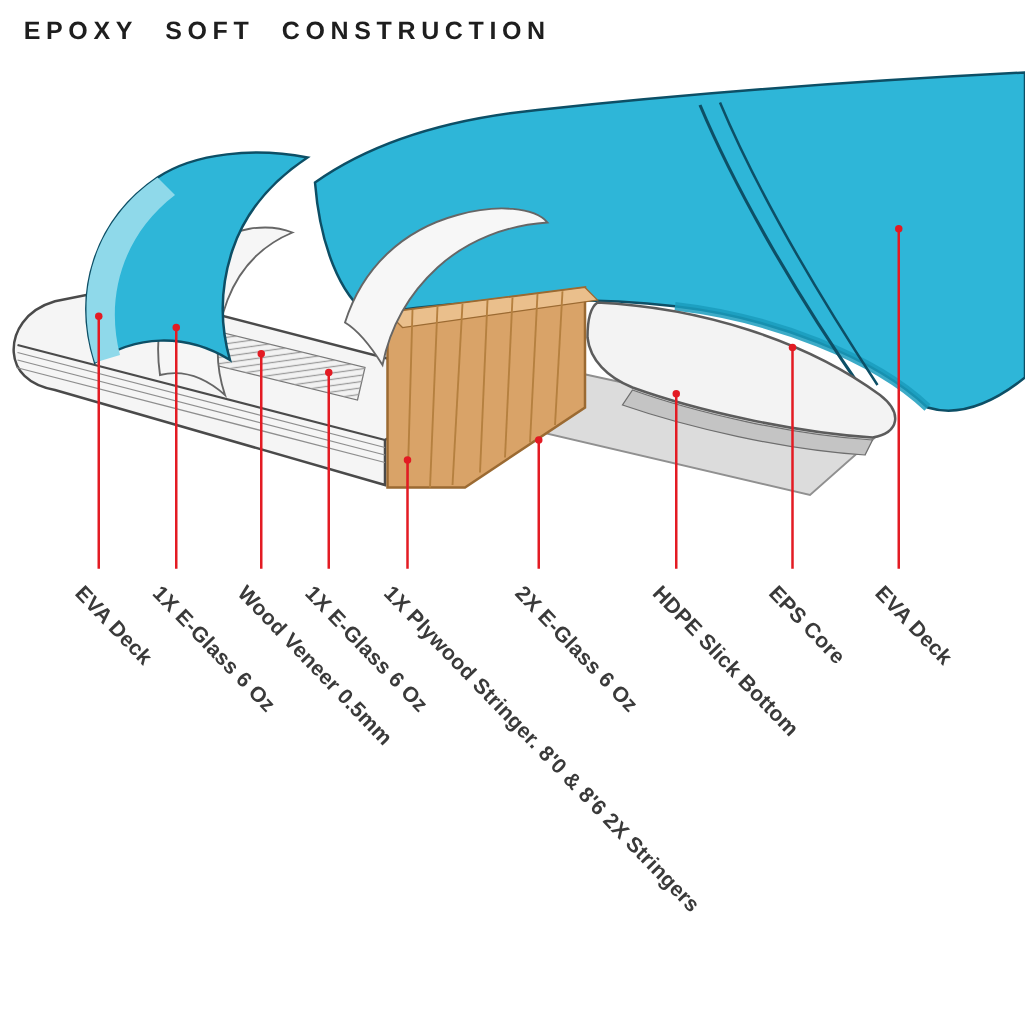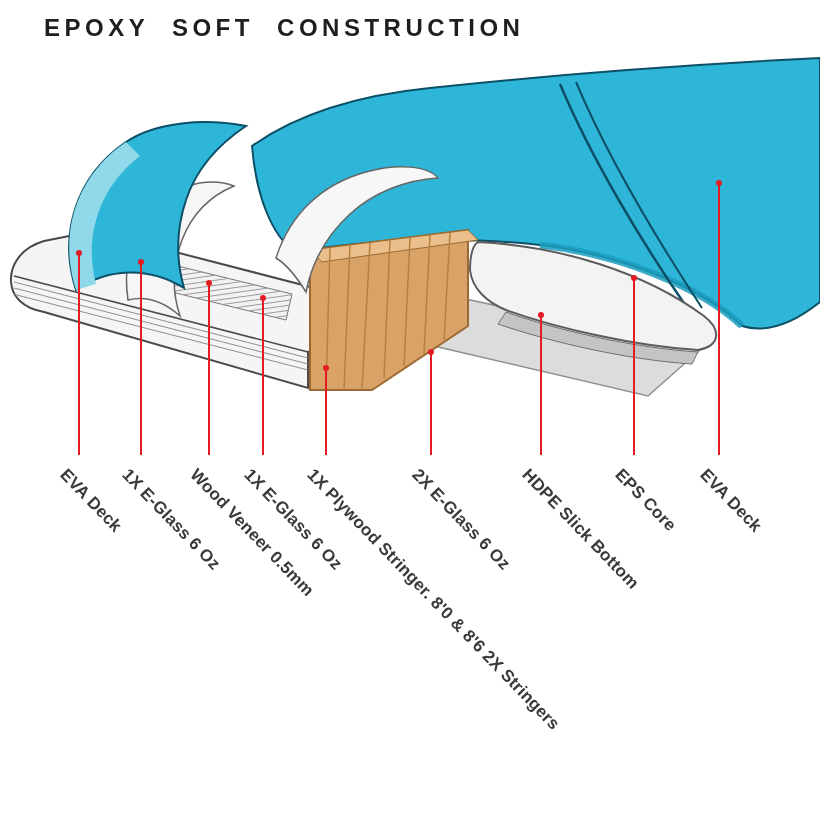--- a/index.html
+++ b/index.html
@@ -3,22 +3,22 @@
 <meta charset="utf-8">
 <style>
   html,body{margin:0;padding:0;}
   body{
     width:820px;height:820px;position:relative;overflow:hidden;
     background:#ffffff;
     font-family:"Liberation Sans", sans-serif;
   }
   .stage{position:absolute;inset:0;}
   #title{
-    position:absolute;left:44px;top:14px;
-    font-size:24px;font-weight:800;
+    position:absolute;left:19px;top:14px;
+    font-size:20px;font-weight:800;
     letter-spacing:4.5px;word-spacing:12px;
     color:var(--title-color,#1e1e1e);
   }
   #illustration{position:absolute;left:0;top:0;}
   .leader-line{position:absolute;width:2px;background:var(--leader-red,#e31b23);}
   .leader-dot{position:absolute;width:6px;height:6px;border-radius:50%;background:var(--leader-red,#e31b23);}
   .layer-label{
     position:absolute;font-size:17px;font-weight:600;
     color:var(--label-color,#3a3a3a);white-space:nowrap;
     transform-origin:0 0;letter-spacing:0.2px;

